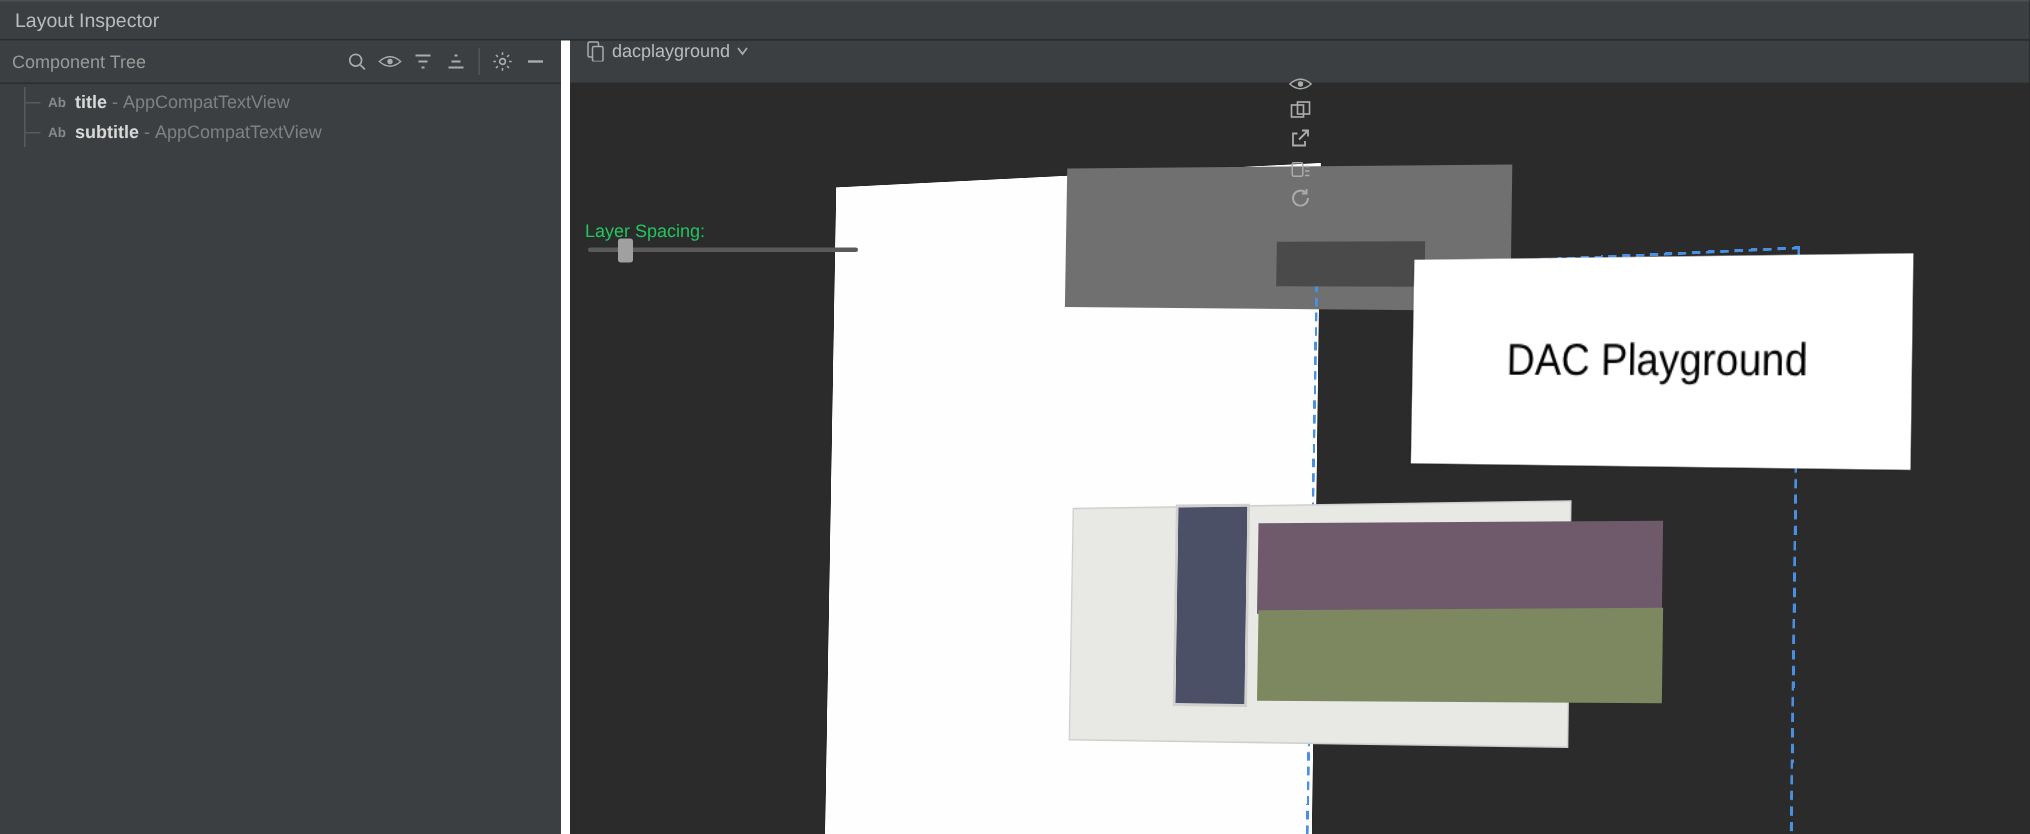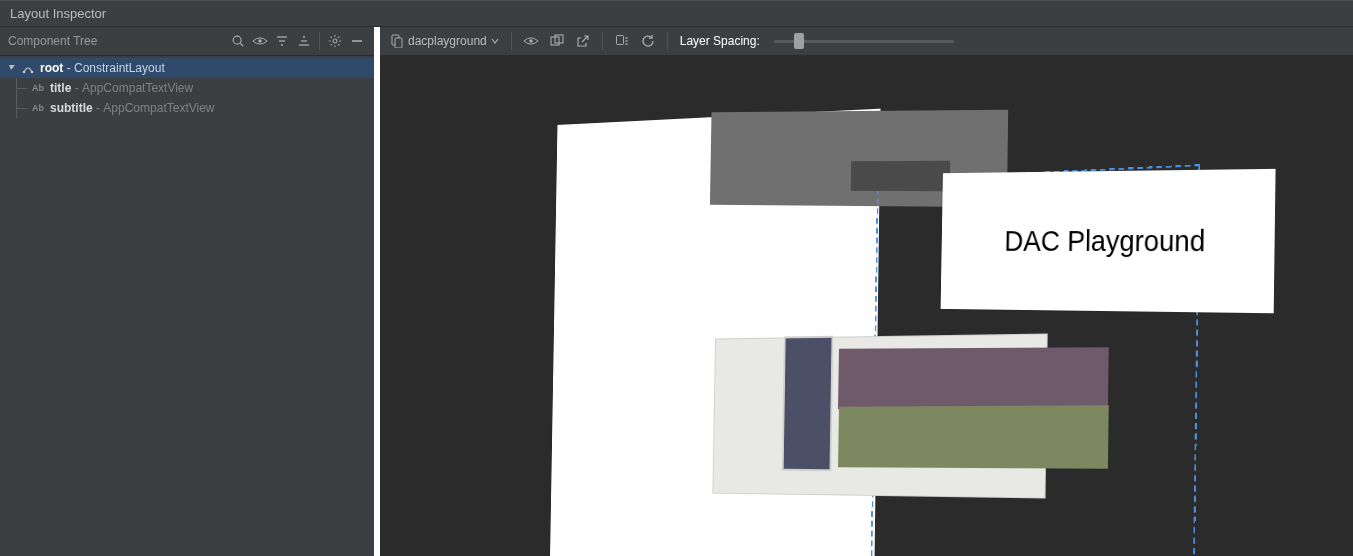--- a/index.html
+++ b/index.html
@@ -115,24 +115,24 @@
   position: relative;
   overflow: hidden;
 }
 .canvas-toolbar {
   position: absolute;
   top: 0; left: 0; right: 0;
   height: 29px;
   background: #3c3f41;
   border-bottom: 1px solid #2a2c2d;
   display: flex;
-  align-items: center;
   padding: 0 6px;
   gap: 4px;
   z-index: 50;
+  flex-direction: column;
 }
 .canvas-toolbar .icon-btn {
   height: 22px;
   min-width: 22px;
   display: flex;
   align-items: center;
   justify-content: center;
   color: #a9abac;
   padding: 0 2px;
   cursor: pointer;
@@ -145,21 +145,21 @@
 }
 .canvas-toolbar .dropdown {
   display: flex;
   align-items: center;
   gap: 4px;
   color: #bbbbbb;
   padding: 0 4px;
   cursor: pointer;
 }
 .canvas-toolbar .label {
-  color: #ffffff;
+  color: #22c55e;
   padding: 0 4px;
 }
 .slider {
   display: flex;
   align-items: center;
   width: 180px;
   height: 22px;
   position: relative;
   margin-left: 6px;
 }
@@ -243,36 +243,20 @@
           </svg>
       </span>
       <span class="icon-btn">
         <svg class="inline" width="14" height="14" viewBox="0 0 14 14">
             <line x1="2" y1="7" x2="12" y2="7" stroke="currentColor" stroke-width="1.6"></line>
           </svg>
       </span>
     </div>
     <div class="tree">
 
-      <div class="tree-row selected">
-        <span class="twisty">
-          <svg width="8" height="8" viewBox="0 0 8 8">
-              <path d="M1 1 L7 1 L3 6 Z" fill="#bbb"></path>
-            </svg>
-        </span>
-        <span class="node-icon">
-          <svg width="14" height="14" viewBox="0 0 14 14">
-              <path d="M3 11 Q7 3 11 11" fill="none" stroke="#ccc" stroke-width="1.2"></path>
-              <circle cx="3" cy="11" r="1.3" fill="#ccc"></circle>
-              <circle cx="11" cy="11" r="1.3" fill="#ccc"></circle>
-            </svg>
-        </span>
-        <span class="name">root</span>
-        <span class="type">&nbsp;-&nbsp;<span>ConstraintLayout</span></span>
-      </div>
 
 
       <div class="tree-row">
         <span class="indent" style="width:10px"></span>
         <span class="tree-guide"></span>
         <span class="node-icon" style="color:#888;font-size:9px;font-weight:bold">Ab</span>
         <span class="name">title</span>
         <span class="type">&nbsp;-&nbsp;<span>AppCompatTextView</span></span>
       </div>
 

